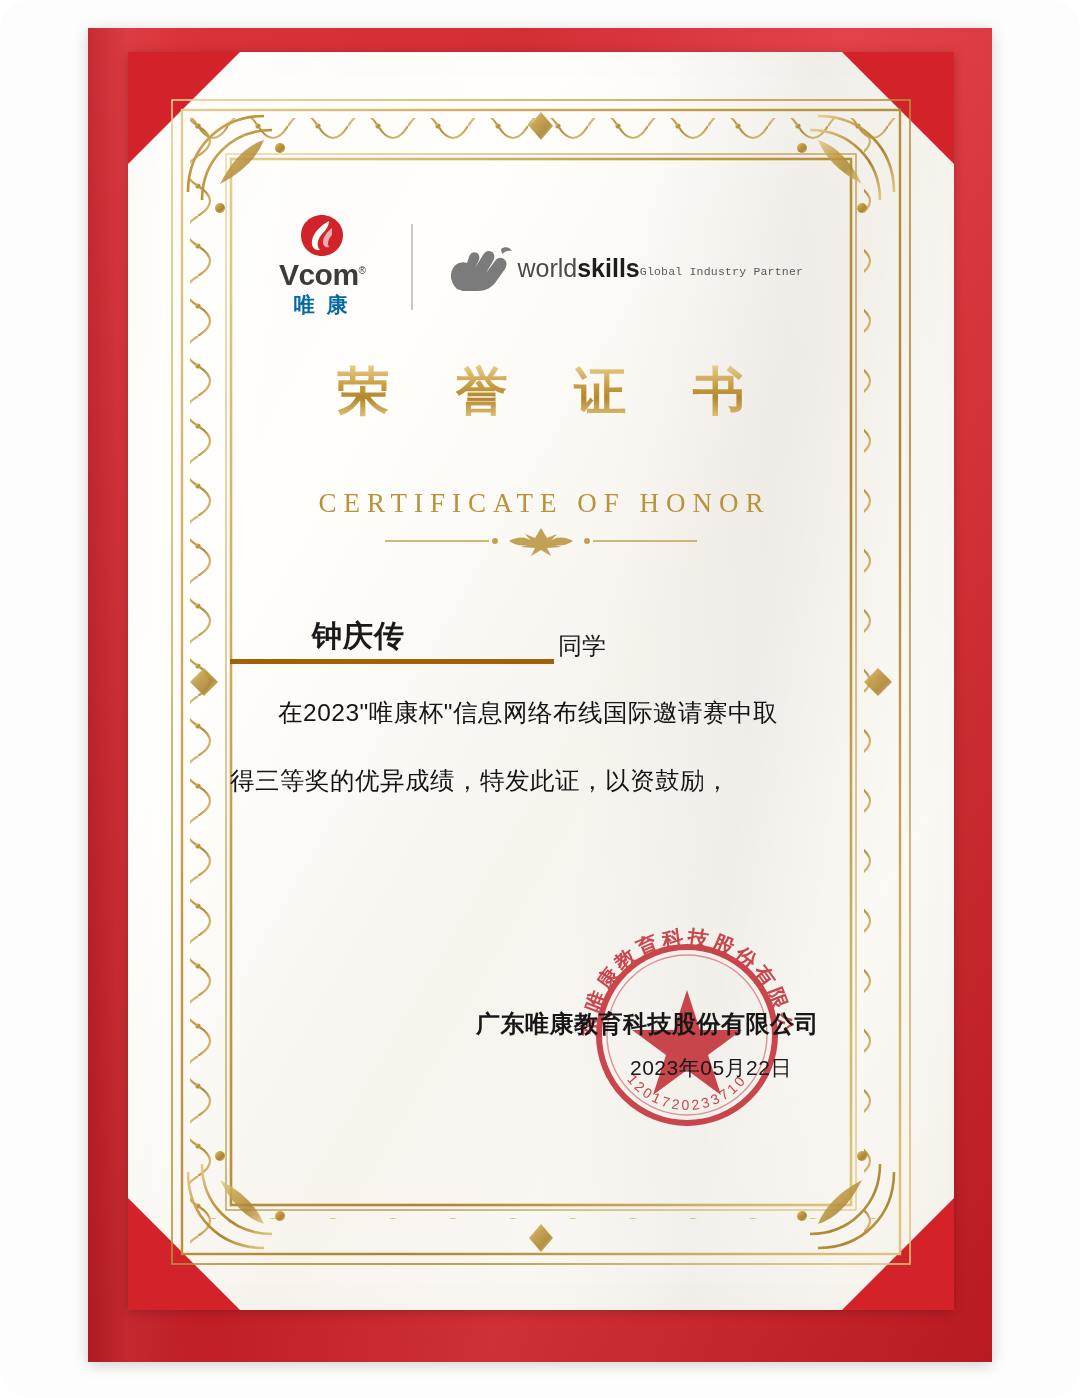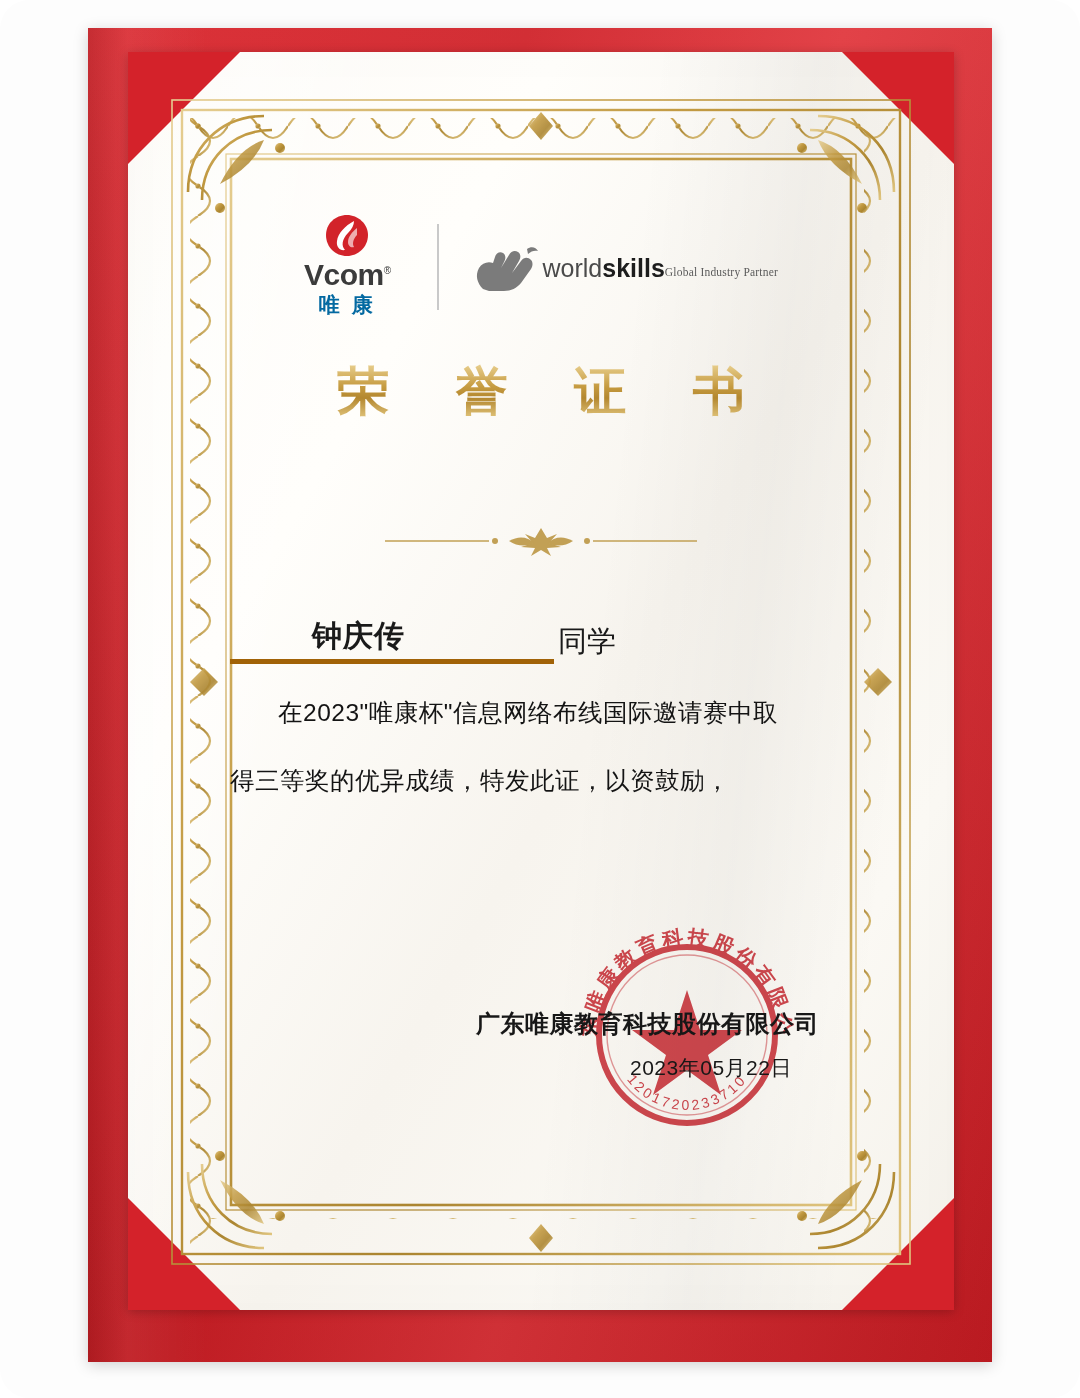--- a/index.html
+++ b/index.html
@@ -157,21 +157,21 @@
     line-height: 1;
     margin-top: 4px;
     font-family: "Liberation Sans", sans-serif;
   }
   .ws-word b { color: #1d1d1d; }
   .ws-sub {
     font-size: 11.5px;
     color: #5a5a5a;
     letter-spacing: 0.2px;
     margin-top: 10px;
-    font-family: Liberation Serif, serif;
+    font-family: Liberation Mono, monospace;
   }
 
   
   .title-cn {
     position: absolute;
     top: 268px;
     width: 746px;
     text-align: center;
     font-family: "Liberation Sans", sans-serif;
     font-weight: bold;
@@ -219,21 +219,21 @@
     color: #1a1a1a;
     font-weight: 600;
     padding: 0 10px 2px 82px;
     border-bottom: 5px solid #a16207;
     min-width: 232px;
     text-align: left;
     letter-spacing: 1px;
   }
   .recipient-suffix {
     font-family: "Liberation Sans", sans-serif;
-    font-size: 29px;
+    font-size: 24px;
     color: #1a1a1a;
     padding-left: 4px;
     padding-bottom: 2px;
   }
   .body-line1 {
     position: absolute;
     top: 600px;
     left: 62px;
     width: 660px;
     font-family: "Liberation Sans", sans-serif;
@@ -398,20 +398,21 @@
           </svg>
         </div>
         <div class="ws-word">
           <span>world</span><b>skills</b>
         </div>
         <div class="ws-sub">Global Industry Partner</div>
       </div>
     </div>
 
     <div class="title-cn">荣 誉 证 书</div>
+    <div class="title-en">CERTIFICATE OF HONOR</div>
 
     <div class="title-flourish">
       <svg width="320" height="34" viewBox="0 0 320 34">
         <g stroke="#c2a055" fill="none" stroke-width="1.3">
           <path d="M4 17 H108"></path>
           <path d="M212 17 H316"></path>
         </g>
         <g fill="#c2a055">
           <path d="M160 4 l6 10 10 -4 -8 9 12 4 -14 1 4 8 -10 -6 -10 6 4 -8 -14 -1 12 -4 -8 -9 10 4 z"></path>
           <path d="M128 17 q14 -8 26 2 q-14 6 -26 -2 z"></path>

